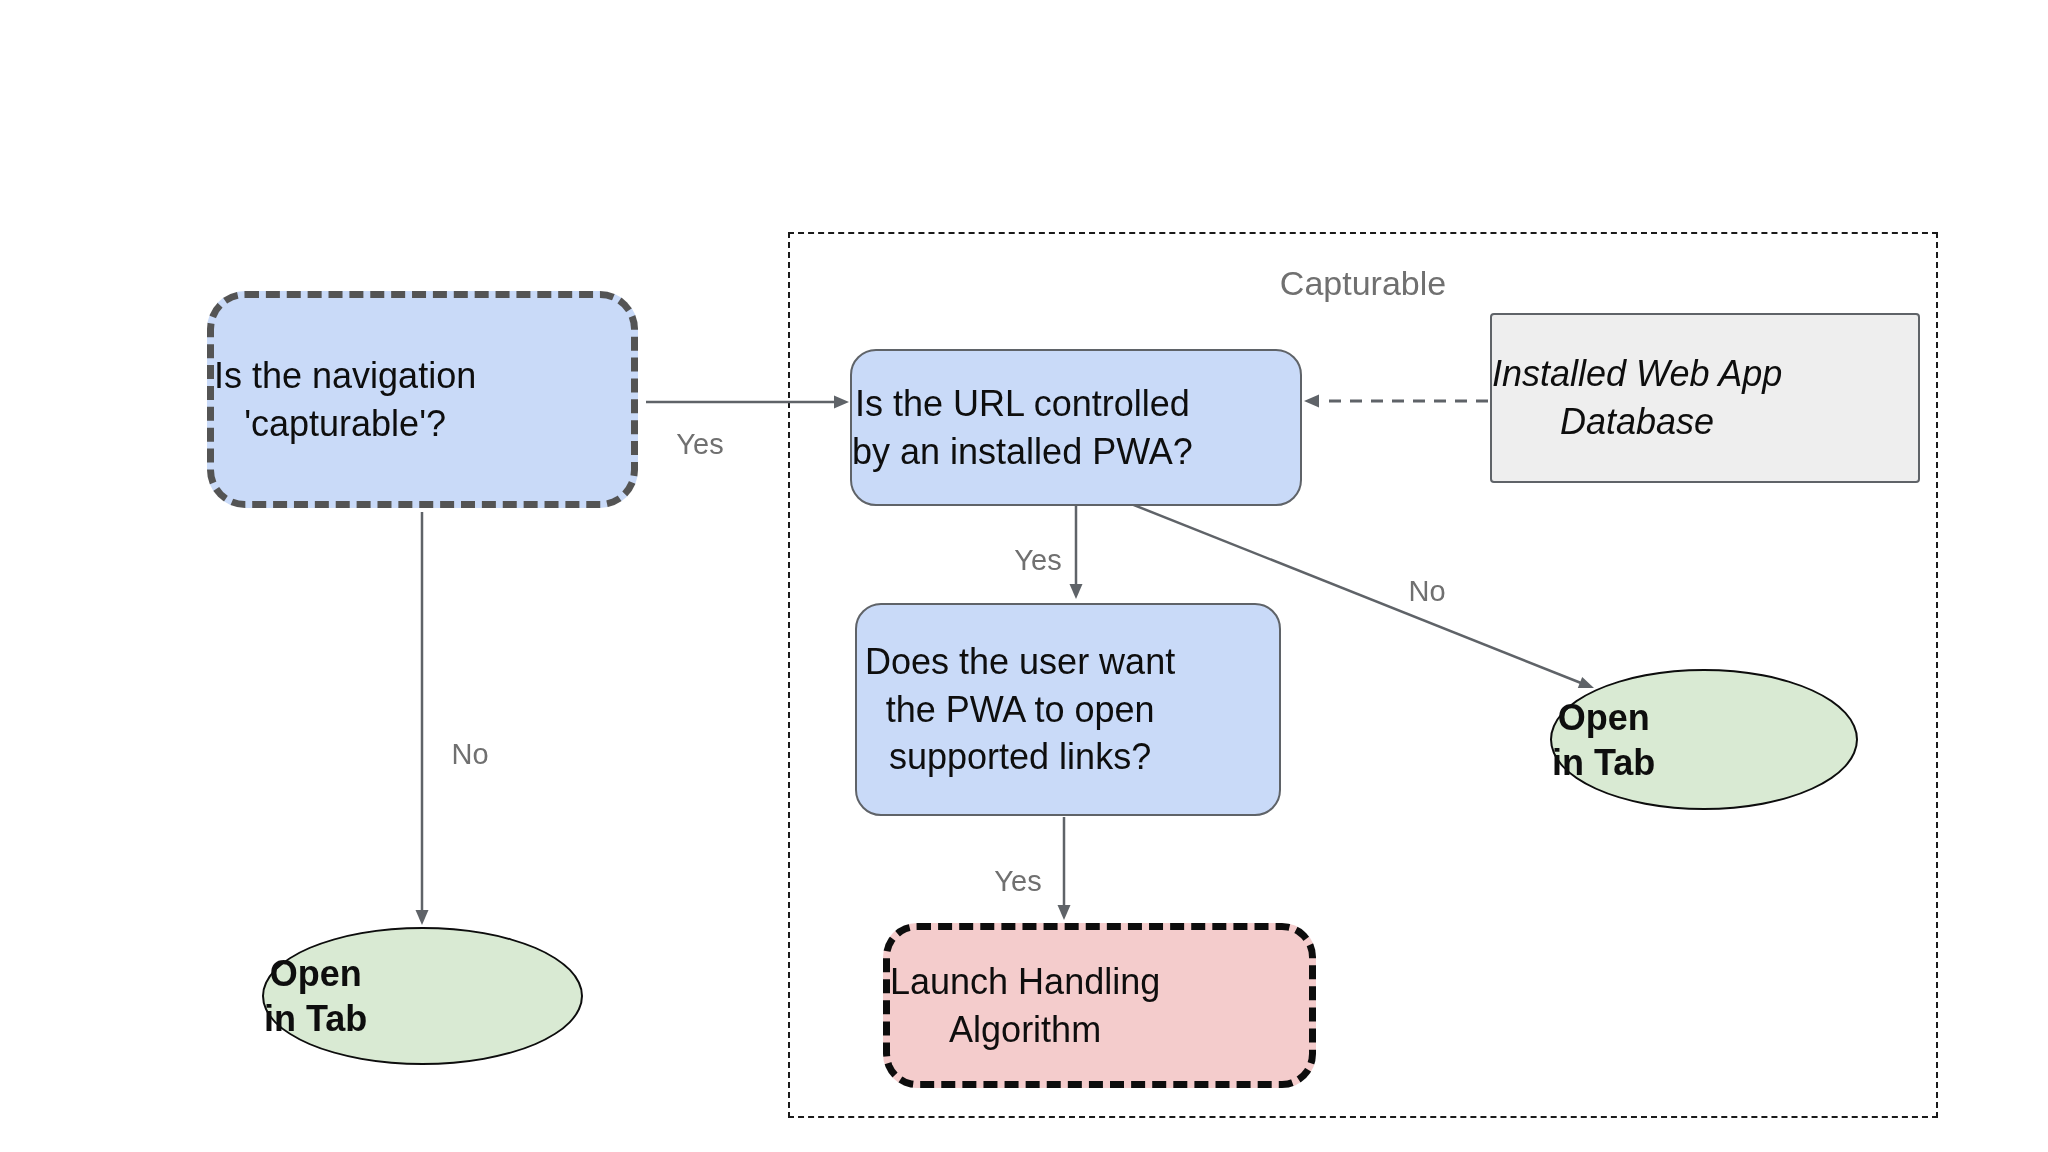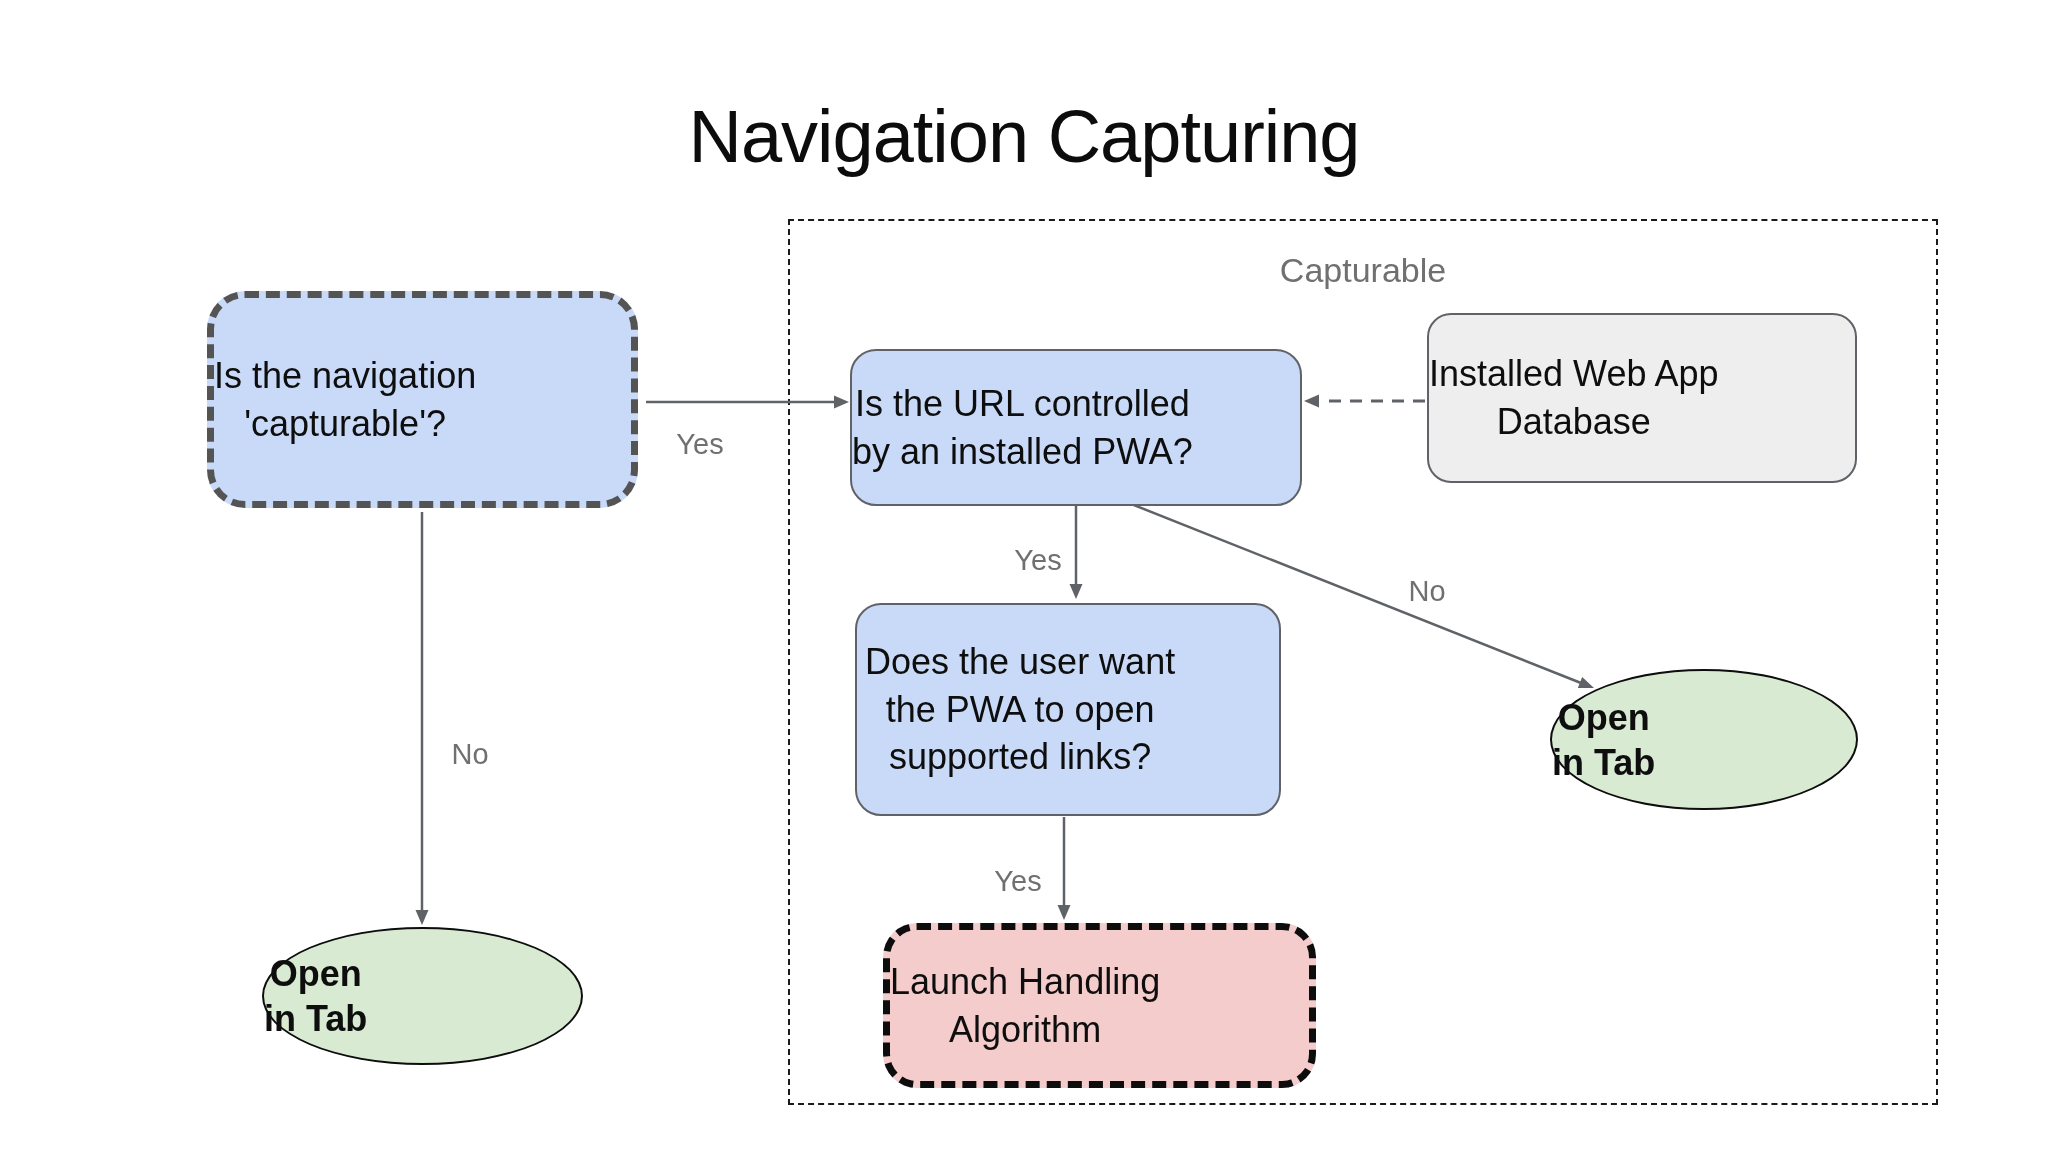--- a/index.html
+++ b/index.html
@@ -18,21 +18,21 @@
     font-family:"Liberation Sans","DejaVu Sans",sans-serif;
     color:#111;
   }
   .stage{position:absolute;inset:0;}
   .title{
     position:absolute;left:0;top:94px;width:2048px;
     text-align:center;font-size:74px;font-weight:400;color:#0c0c0c;
     letter-spacing:-1px;
   }
   .capt-container{
-    position:absolute;left:788px;top:219px;width:1150px;height:886px;
+    position:absolute;left:788px;top:232px;width:1150px;height:886px;
     border:2px dashed #1a1a1a;
   }
   .capt-label{
     margin-top:30px;text-align:center;
     font-size:34px;color:var(--label-gray);
   }
   .node{
     position:absolute;display:flex;align-items:center;justify-content:flex-start;
     text-align:center;font-size:36px;line-height:1.33;color:#0e0e0e;
   }
@@ -52,21 +52,20 @@
   .edge-label{
     position:absolute;transform:translate(-50%,-50%);
     font-size:29px;color:var(--label-gray);white-space:nowrap;
   }
 </style>
 </head>
 <body>
 
 <div class="stage">
 
-  <div class="title">Navigation Capturing</div>
 
   <div class="capt-container">
     <div class="capt-label">Capturable</div>
   </div>
 
   <svg class="edges" viewBox="0 0 2048 1152">
 
     <line class="edge" x1="646" y1="402" x2="835" y2="402"></line>
     <polygon class="arrowhead" points="849,402 834,395.5 834,408.5"></polygon>
 
@@ -89,21 +88,21 @@
   <div class="node blue dashed-dark" style="left:207px;top:291px;width:431px;height:217px;">
     <span class="txt">Is the navigation
 'capturable'?</span>
   </div>
 
   <div class="node blue solid-thin" style="left:850px;top:322px;width:452px;height:157px;margin-top:27px;">
     <span class="txt">Is the URL controlled
 by an installed PWA?</span>
   </div>
 
-  <div class="node gray solid-thin" style="left:1427px;top:313px;width:430px;height:170px;border-radius:24px;">
+  <div class="node gray solid-thin" style="left:1490px;top:313px;width:430px;height:170px;border-radius:4px;font-style:italic;">
     <span class="txt">Installed Web App
 Database</span>
   </div>
 
   <div class="node blue solid-thin" style="left:855px;top:603px;width:426px;height:213px;padding-left:8px;">
     <span class="txt">Does the user want
 the PWA to open
 supported links?</span>
   </div>
 

